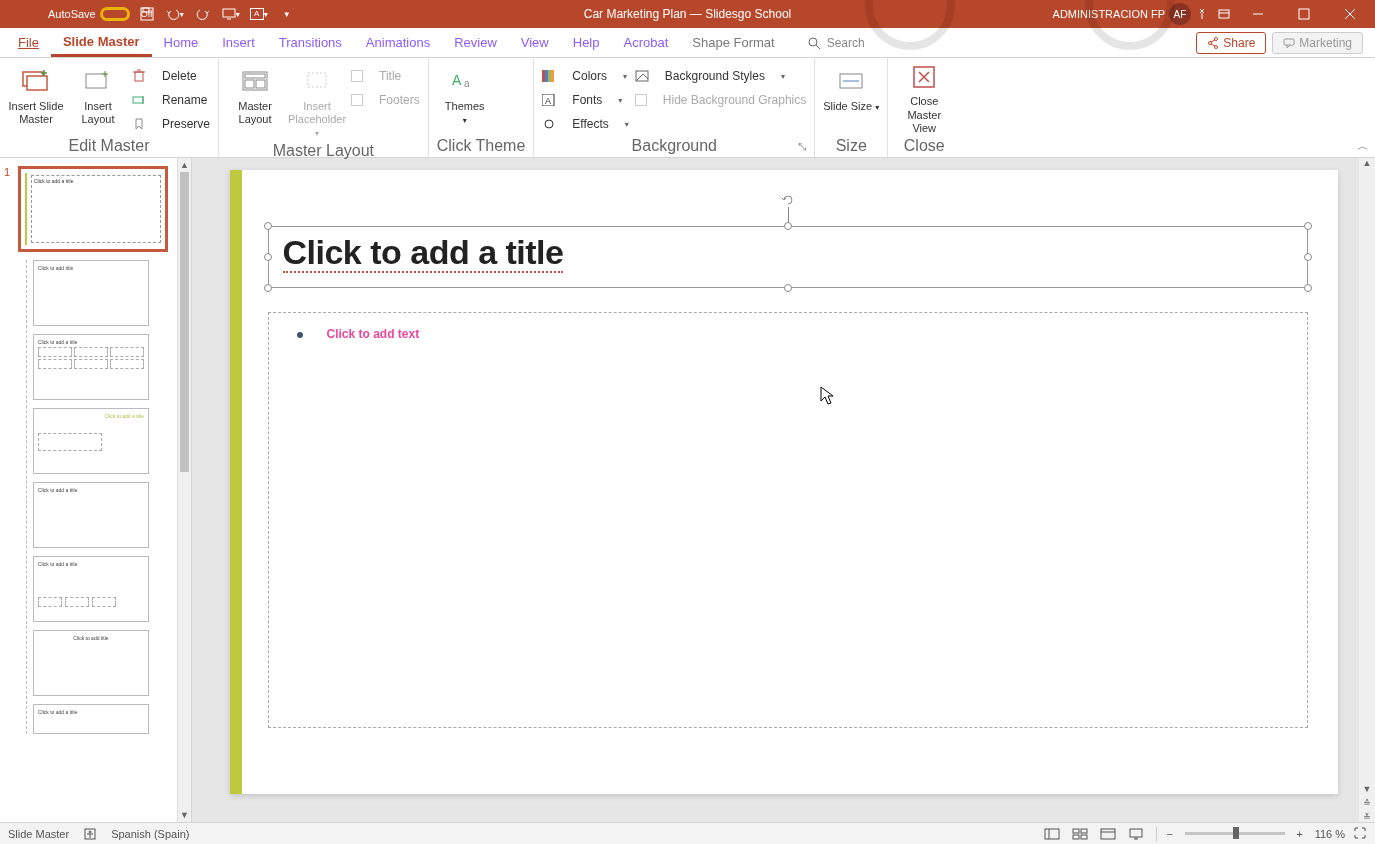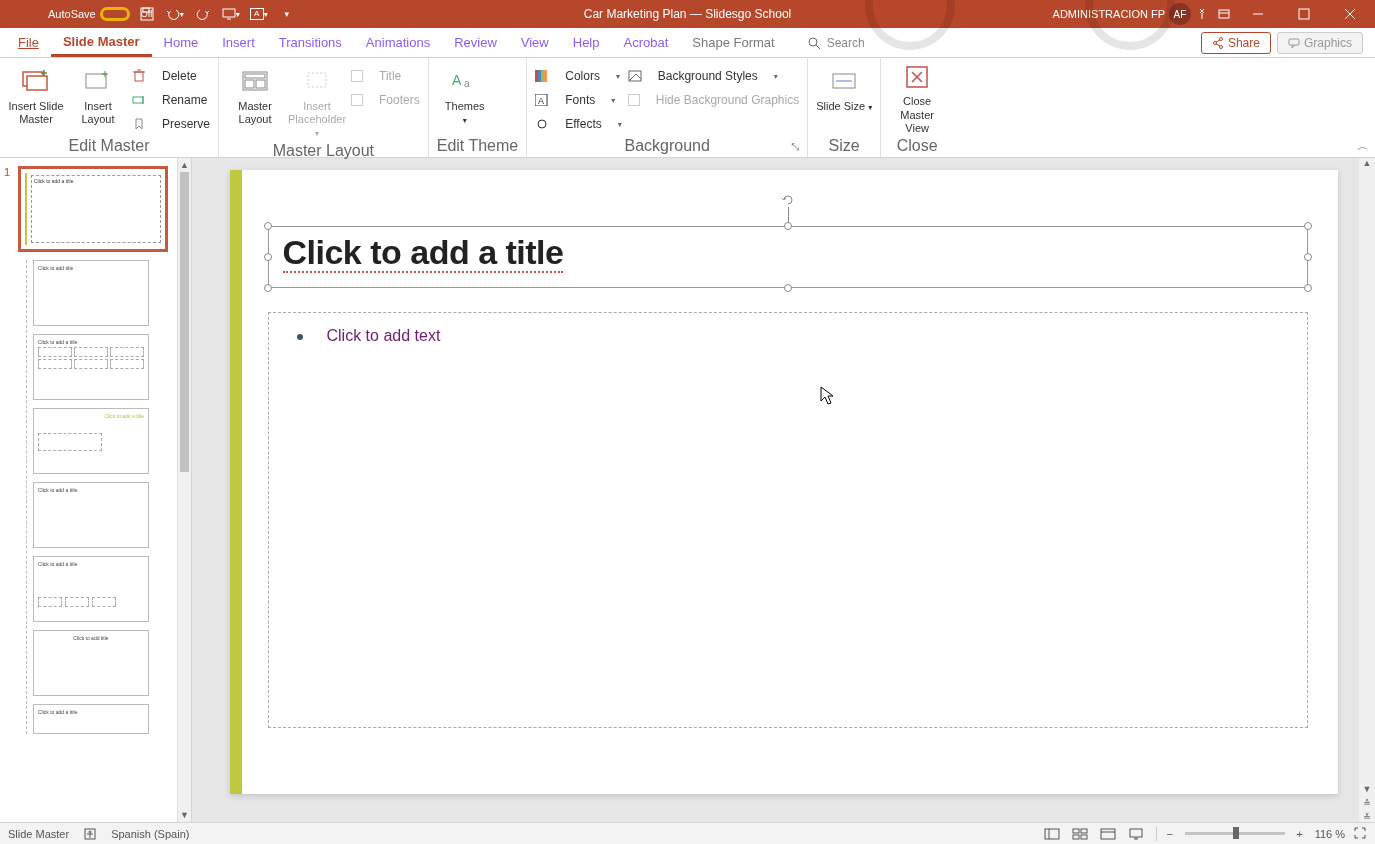--- a/index.html
+++ b/index.html
@@ -76,21 +76,21 @@
   .title-box { position:absolute; left:38px; top:56px; width:1040px; height:62px; border:1px solid #999; }
   .title-box .sel-handle{ width:8px;height:8px;border:1px solid #888;background:#fff;border-radius:50%;position:absolute;}
   .h-tl{left:-5px;top:-5px;} .h-tm{left:50%;top:-5px;transform:translateX(-50%);} .h-tr{right:-5px;top:-5px;}
   .h-ml{left:-5px;top:50%;transform:translateY(-50%);} .h-mr{right:-5px;top:50%;transform:translateY(-50%);}
   .h-bl{left:-5px;bottom:-5px;} .h-bm{left:50%;bottom:-5px;transform:translateX(-50%);} .h-br{right:-5px;bottom:-5px;}
   .rot-handle{ position:absolute; left:50%; top:-34px; transform:translateX(-50%); width:14px;height:14px;}
   .rot-handle::after{content:"";position:absolute;left:50%;top:14px;width:1px;height:18px;background:#888;}
   .title-text{ font-family: "Arial Black", sans-serif; font-weight:900; font-size:34px; color:#222; padding:6px 14px; letter-spacing:-0.5px;}
   .title-text .underline{ border-bottom:2px dotted #c0504d;}
   .body-box { position:absolute; left:38px; top:142px; width:1040px; height:416px; border:1px dashed #aaa;}
-  .body-content{ padding:14px 28px; font-size:16px; color:#701a75;}
+  .body-content{ padding:14px 28px; font-size:12px; color:#ec4899;font-weight:bold;}
   .bullet{ display:inline-block; width:6px;height:6px; background:#3b5573; border-radius:50%; margin-right:24px; vertical-align:middle;}
 
   .cursor-ptr { position:absolute; left:628px; top:228px; pointer-events:none; z-index:50;}
 
   
   .statusbar { height:22px; background:#f3f3f3; border-top:1px solid #d4d4d4; display:flex; align-items:center; font-size:11px; color:#555; padding:0 8px;}
   .statusbar .spacer{ flex:1;}
   .view-btn { width:26px; height:18px; display:flex;align-items:center;justify-content:center; margin:0 1px;}
   .zoom-slider { width:100px; height:3px; background:#c4c4c4; margin:0 8px; position:relative;}
   .zoom-slider .knob{ width:6px;height:12px;background:#666;position:absolute;left:48px;top:-5px;}
@@ -203,21 +203,21 @@
           <circle cx="3" cy="6" r="1.5"></circle>
           <circle cx="9" cy="10" r="1.5"></circle>
         </svg>
       <span>Share</span>
     </div>
     <div class="comments-btn">
       <svg width="12" height="12" viewBox="0 0 12 12" stroke="#999" fill="none">
           <rect x="1" y="2" width="10" height="6" rx="1"></rect>
           <path d="M4 8 L4 11 L7 8"></path>
         </svg>
-      <span>Graphics</span>
+      <span>Marketing</span>
     </div>
   </div>
 </div>
 
 <div class="ribbon">
 
   <div class="group">
     <div class="group-content">
       <div class="big-btn">
         <div class="icon-box">
@@ -304,21 +304,21 @@
       <div class="big-btn">
         <div class="icon-box">
             <svg width="30" height="26" viewBox="0 0 30 26">
               <text x="2" y="16" font-size="14" font-family="serif" fill="#4a6">A</text>
               <text x="14" y="18" font-size="10" fill="#888">a</text>
             </svg>
           </div>
         <div class="lbl"><span>Themes</span><br><span style="font-size:8px;">▾</span></div>
       </div>
     </div>
-    <div class="group-label">Edit Theme</div>
+    <div class="group-label">Click Theme</div>
   </div>
 
   <div class="group dlauncher">
     <div class="group-content">
       <div class="small-row">
         <div class="small-btn">
             <svg width="14" height="12" viewBox="0 0 14 12">
               <rect x="0" y="0" width="3" height="12" fill="#c0504d"></rect>
               <rect x="3" y="0" width="3" height="12" fill="#4f81bd"></rect>
               <rect x="6" y="0" width="3" height="12" fill="#9bbb59"></rect>

